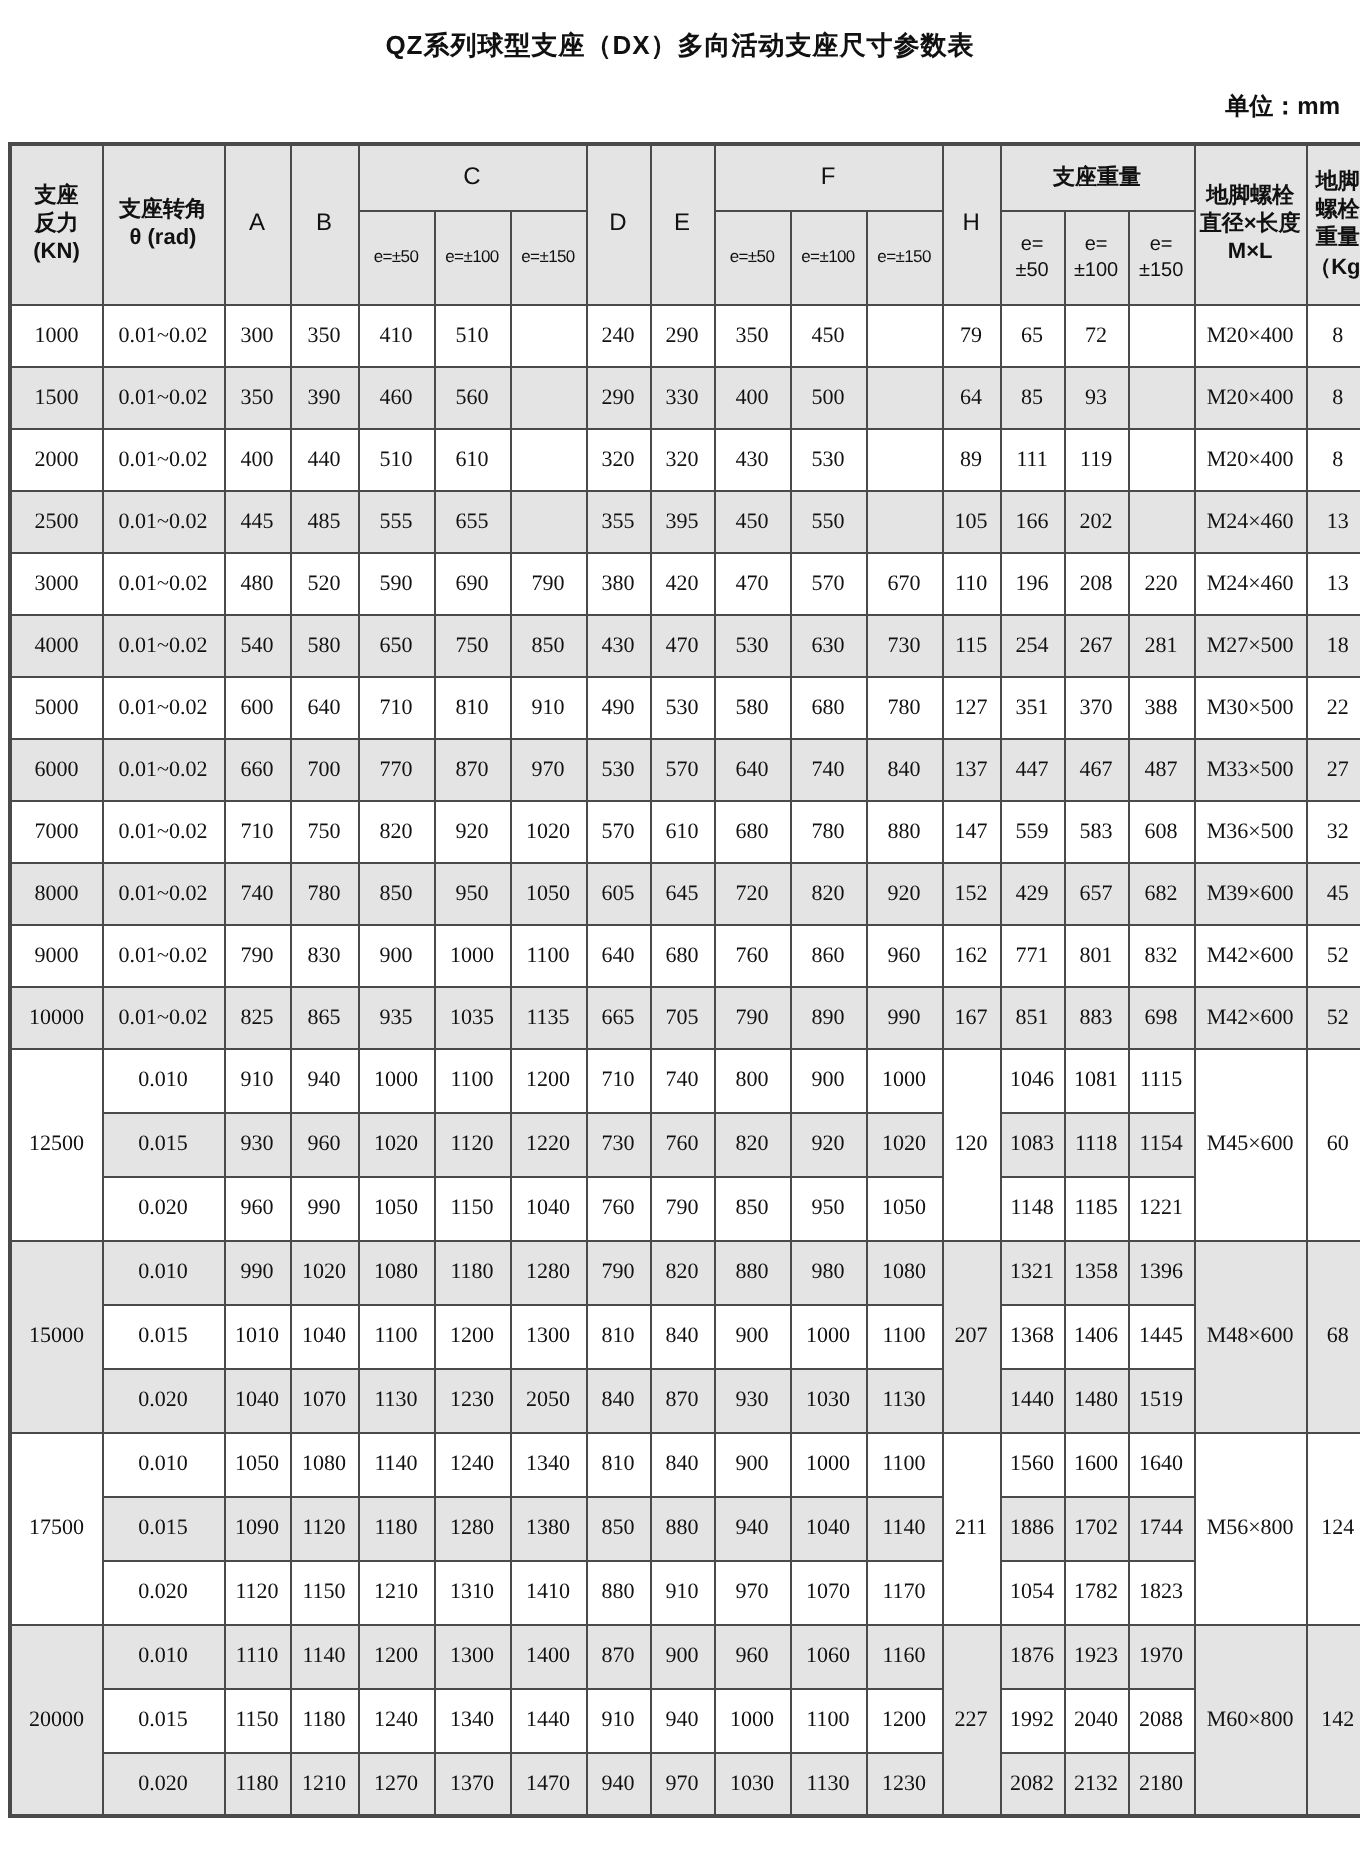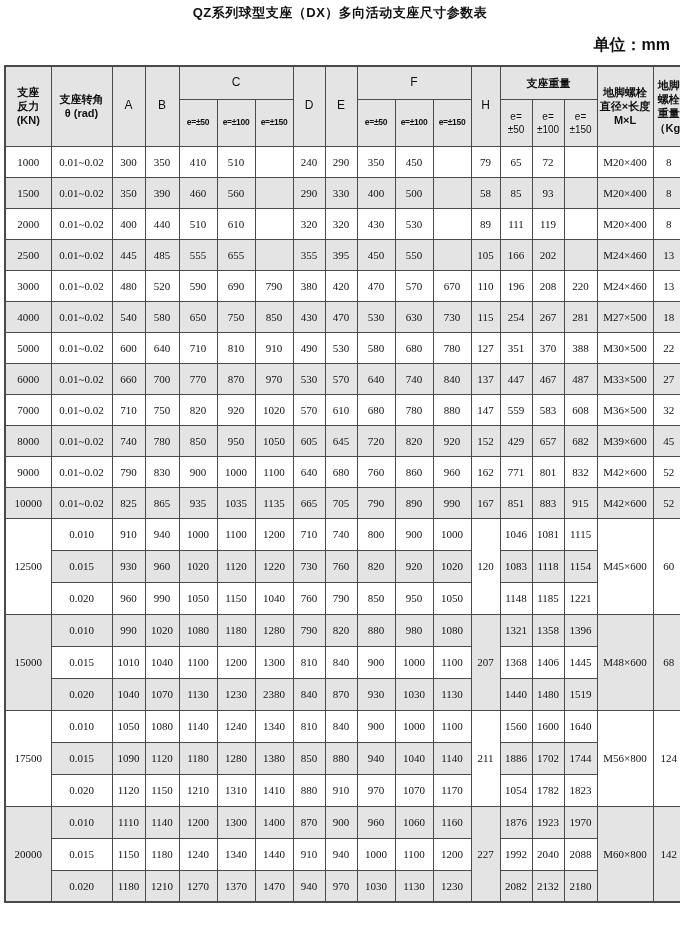--- a/index.html
+++ b/index.html
@@ -6,26 +6,26 @@
   html, body { width: 680px; height: 932px; background: #ffffff; }
   body {
     font-family: "Liberation Sans", "DejaVu Sans", sans-serif;
     color: #111111;
     overflow: hidden;
   }
   .title {
     text-align: center;
     font-size: 13px;
     font-weight: 700;
-    padding-top: 4px;
+    padding-top: 14px;
     letter-spacing: 0.5px;
   }
   .unit {
     text-align: right;
-    font-size: 16px;
+    font-size: 12px;
     font-weight: 700;
     padding: 13px 10px 0 0;
   }
   table {
     border-collapse: collapse;
     table-layout: fixed;
     width: 672px;
     margin: 9px 4px 0 4px;
     border: 2px solid var(--line, #4a4a4a);
   }
@@ -37,21 +37,21 @@
     padding: 0 1px;
   }
   thead th {
     background: var(--shade, #e4e4e4);
     font-weight: 700;
     font-size: 11px;
     white-space: pre-line;
     line-height: 1.3;
   }
   thead th.letter { font-size: 12px; font-weight: 400; }
-  thead th.esub   { font-size: 8.5px; font-weight: 700; letter-spacing: -0.3px; }
+  thead th.esub   { font-size: 8.5px; font-weight: 400; letter-spacing: -0.3px; }
   thead th.wsub   { font-size: 10px;  font-weight: 400; }
   tr.h1 { height: 33px; }
   tr.h2 { height: 47px; }
   tbody tr.simple { height: 31px; }
   tbody tr.grp    { height: 32px; }
   tbody td {
     font-family: "Liberation Serif", "DejaVu Serif", serif;
     font-size: 11px;
     white-space: nowrap;
   }
@@ -149,21 +149,21 @@
         <td class="shade">350</td>
         <td class="shade">390</td>
         <td class="shade">460</td>
         <td class="shade">560</td>
         <td class="shade"></td>
         <td class="shade">290</td>
         <td class="shade">330</td>
         <td class="shade">400</td>
         <td class="shade">500</td>
         <td class="shade"></td>
-        <td class="shade">58</td>
+        <td class="shade">64</td>
         <td class="shade">85</td>
         <td class="shade">93</td>
         <td class="shade"></td>
         <td class="shade">M20×400</td>
         <td class="shade">8</td>
       </tr>
       <tr class="simple">
         <td>2000</td>
         <td>0.01~0.02</td>
         <td>400</td>
@@ -352,21 +352,21 @@
         <td class="shade">1035</td>
         <td class="shade">1135</td>
         <td class="shade">665</td>
         <td class="shade">705</td>
         <td class="shade">790</td>
         <td class="shade">890</td>
         <td class="shade">990</td>
         <td class="shade">167</td>
         <td class="shade">851</td>
         <td class="shade">883</td>
-        <td class="shade">915</td>
+        <td class="shade">698</td>
         <td class="shade">M42×600</td>
         <td class="shade">52</td>
       </tr>
       <tr class="grp">
         <td rowspan="3">12500</td>
         <td>0.010</td>
         <td>910</td>
         <td>940</td>
         <td>1000</td>
         <td>1100</td>
@@ -450,21 +450,21 @@
         <td>1368</td>
         <td>1406</td>
         <td>1445</td>
       </tr>
       <tr class="grp">
         <td class="shade">0.020</td>
         <td class="shade">1040</td>
         <td class="shade">1070</td>
         <td class="shade">1130</td>
         <td class="shade">1230</td>
-        <td class="shade">2380</td>
+        <td class="shade">2050</td>
         <td class="shade">840</td>
         <td class="shade">870</td>
         <td class="shade">930</td>
         <td class="shade">1030</td>
         <td class="shade">1130</td>
         <td class="shade">1440</td>
         <td class="shade">1480</td>
         <td class="shade">1519</td>
       </tr>
       <tr class="grp">

